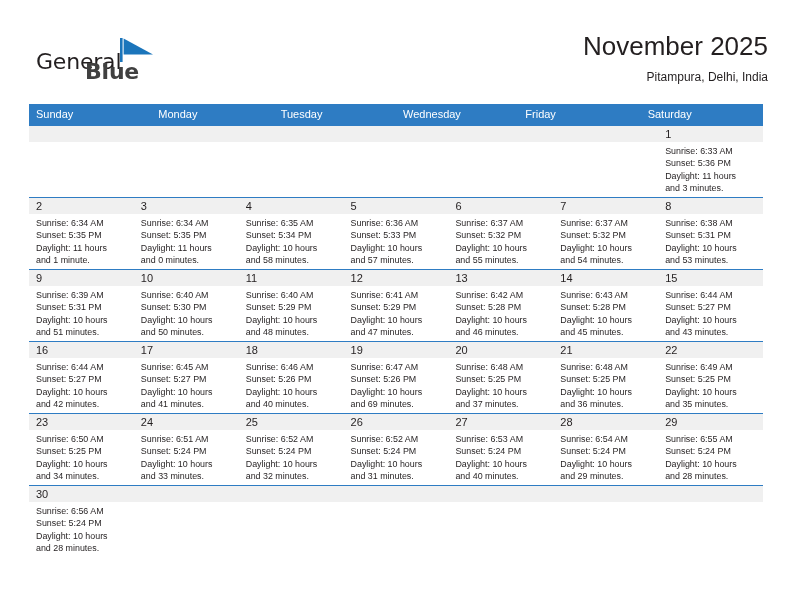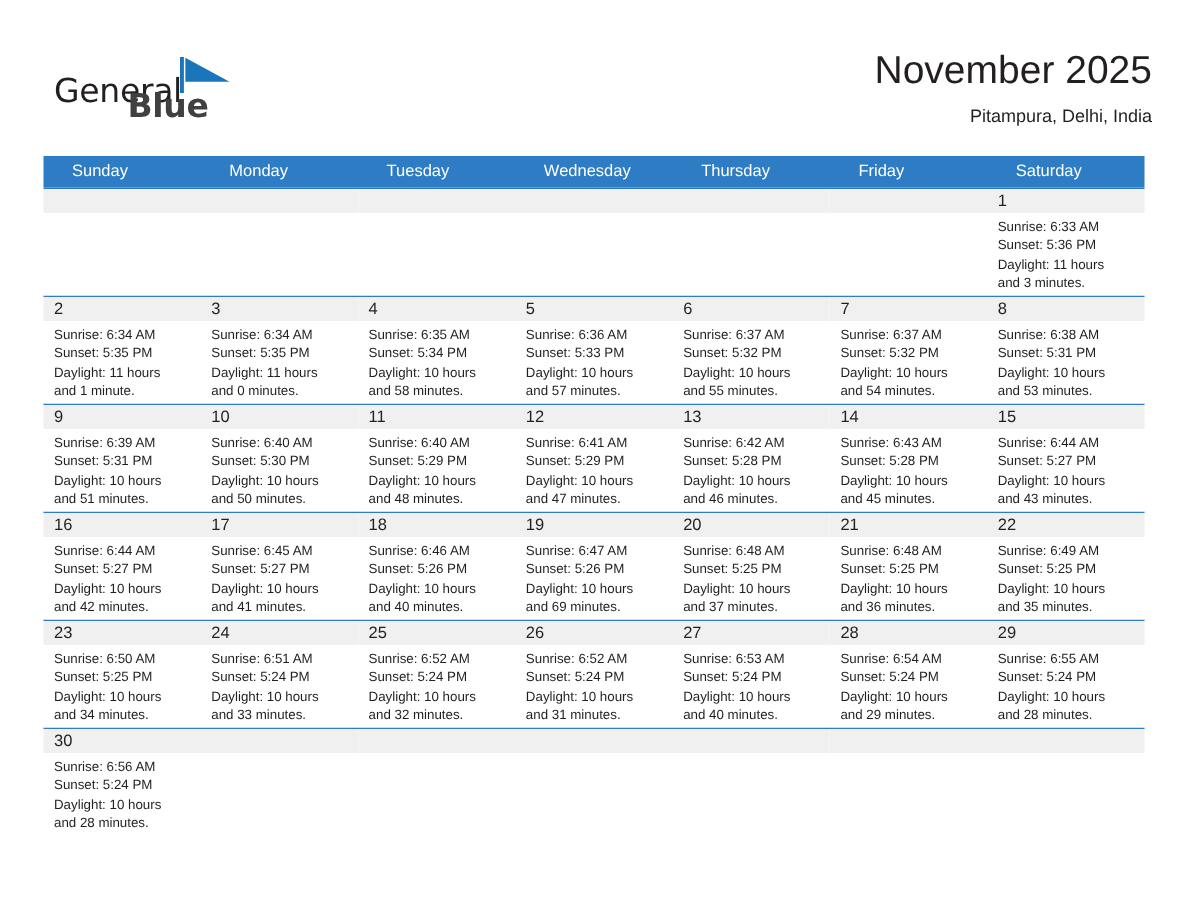--- a/index.html
+++ b/index.html
@@ -98,21 +98,21 @@
   .weekday-row {
     display: flex;
     background: #2e7cc3;
     height: 21px;
   }
   .weekday-cell {
     flex: 1 1 0;
     color: #ffffff;
     font-size: 11px;
     line-height: 21px;
-    padding-left: 19px;
+    padding-left: 7px;
     box-sizing: border-box;
     white-space: nowrap;
     overflow: hidden;
   }
   .week-row {
     display: flex;
     border-top: 1.4px solid #2e7cc3;
     min-height: 71px;
   }
   .week-row.last {
@@ -172,21 +172,20 @@
     </div>
 
   </div>
 
   <div class="calendar">
     <div class="weekday-row" id="weekday-row">
         <div class="weekday-cell">Sunday</div>
         <div class="weekday-cell">Monday</div>
         <div class="weekday-cell">Tuesday</div>
         <div class="weekday-cell">Wednesday</div>
-        <div class="weekday-cell">Thursday</div>
         <div class="weekday-cell">Friday</div>
         <div class="weekday-cell">Saturday</div>
       </div>
     <div id="weeks-container">
         <div class="week-row">
           <div class="day-cell empty-cell">
             <div class="day-number-band"></div>
             <div class="day-body"></div>
           </div>
           <div class="day-cell empty-cell">

